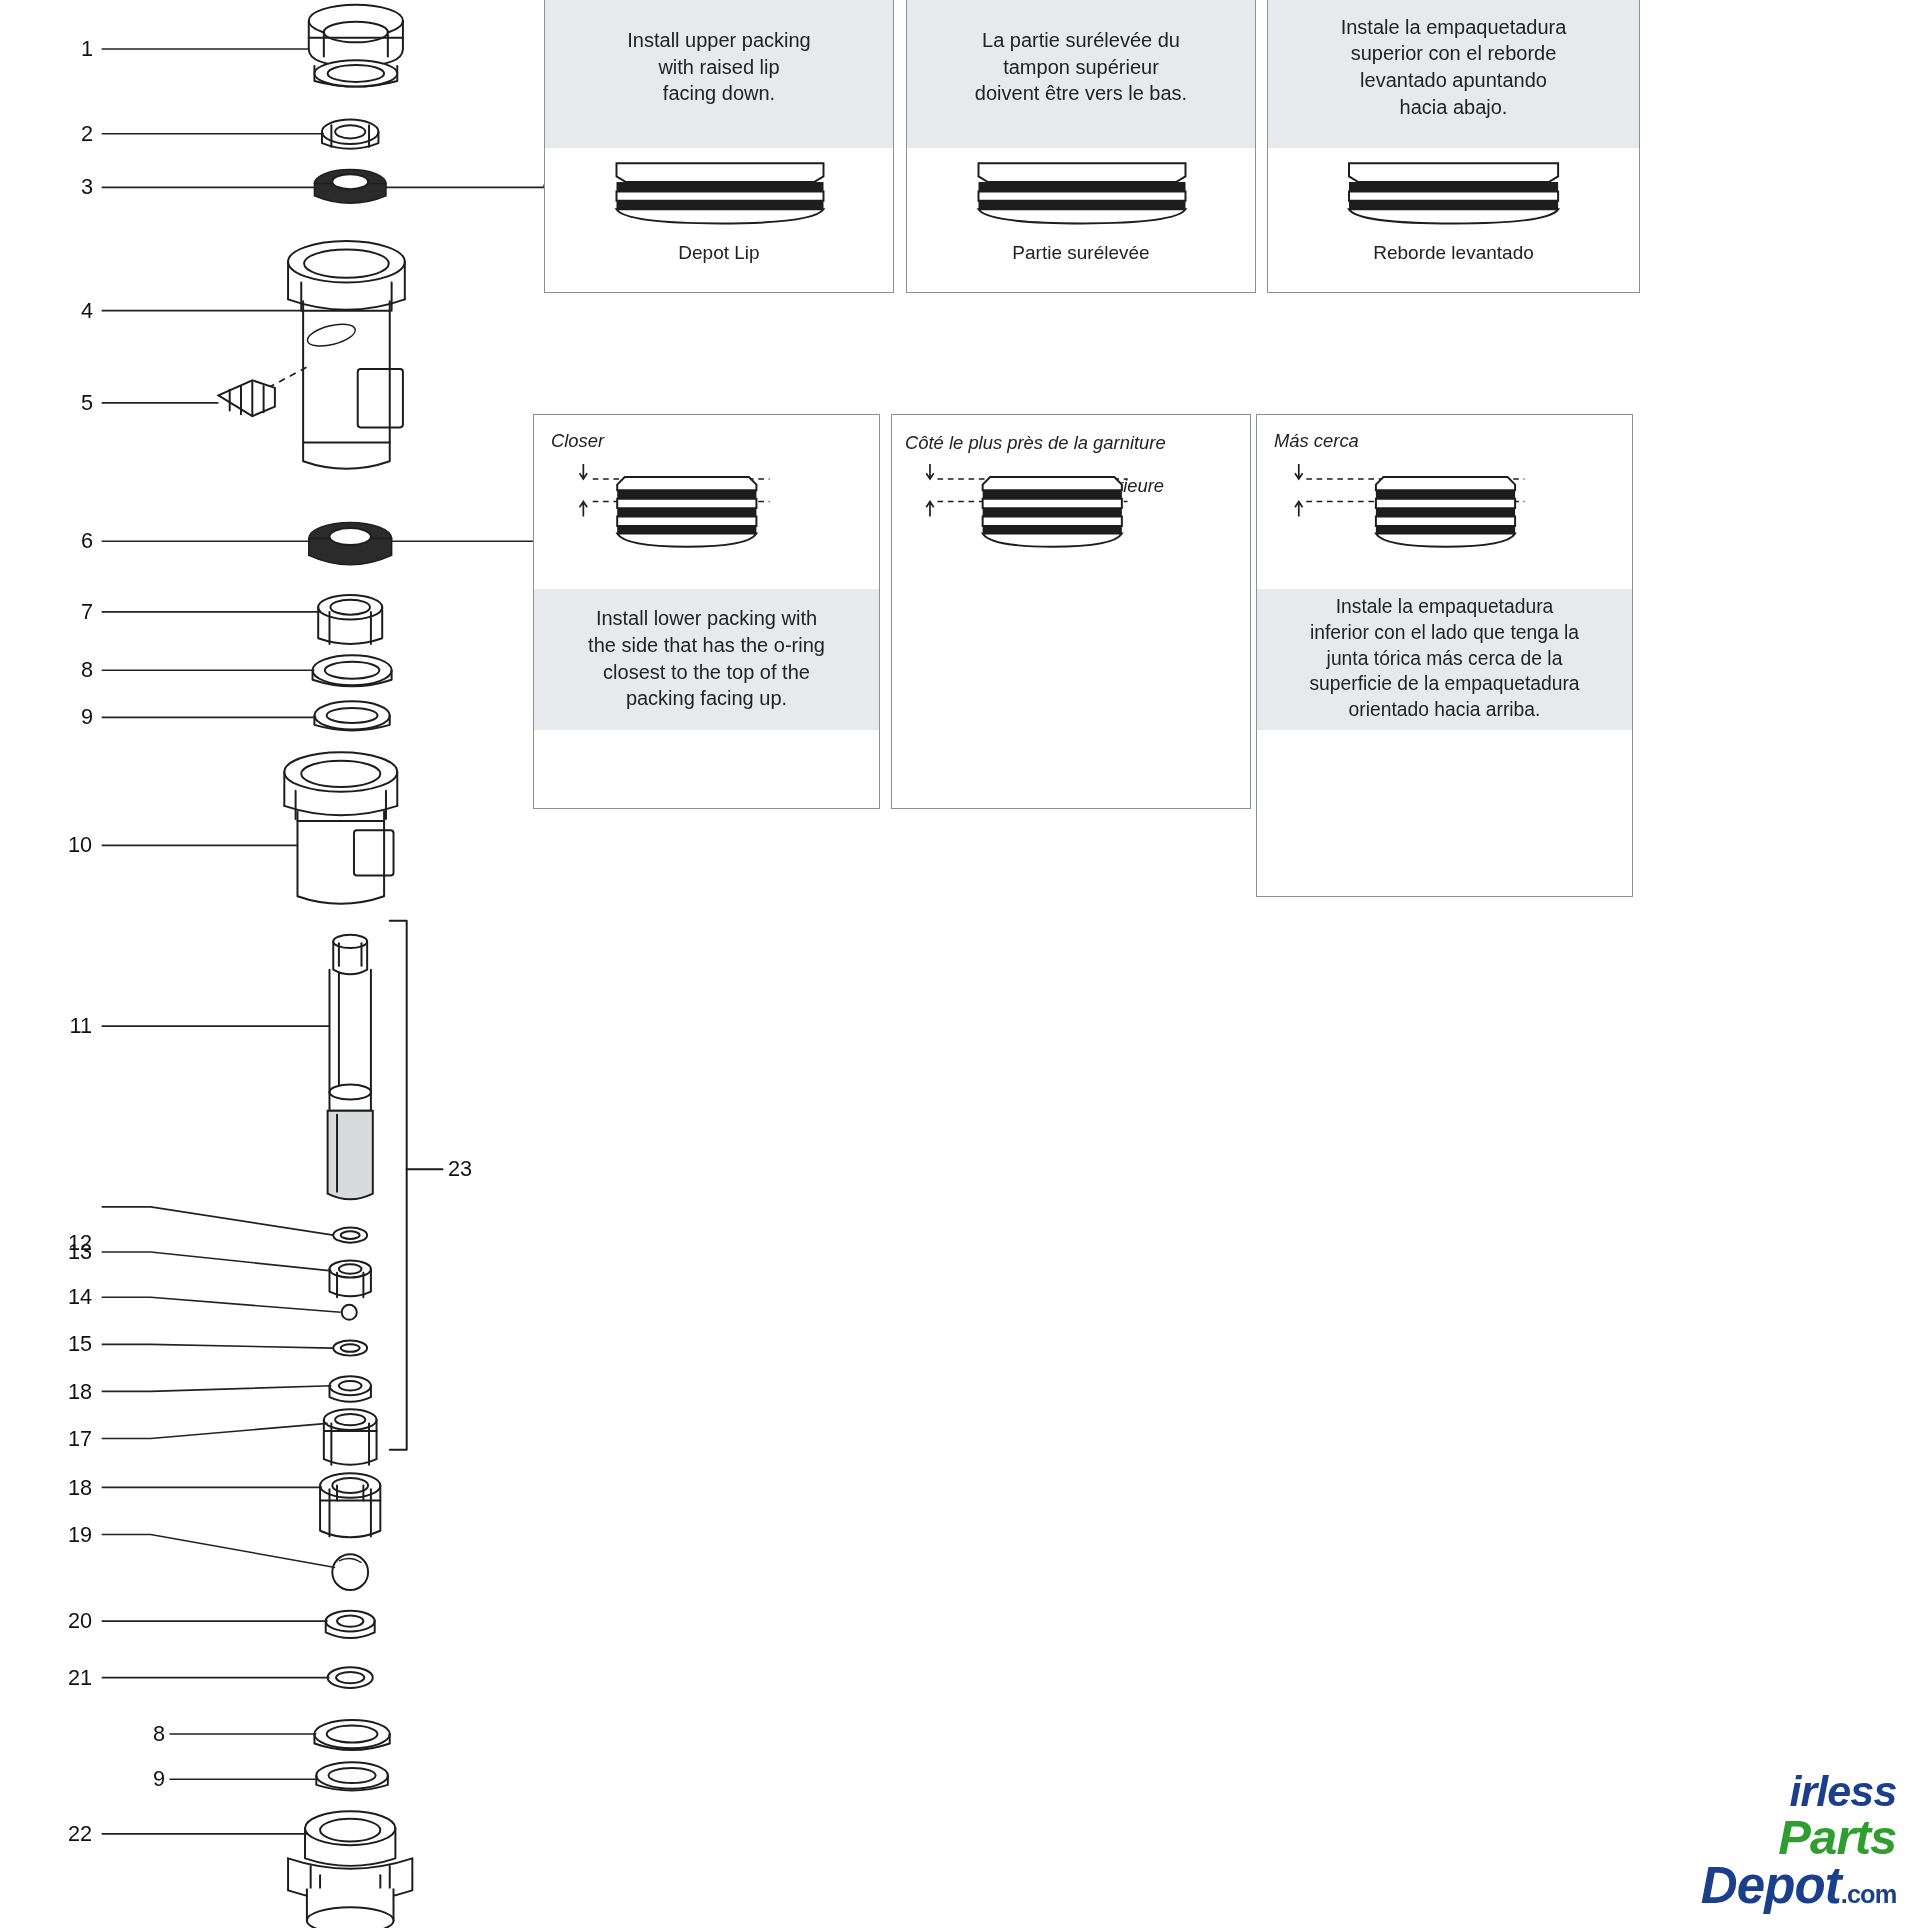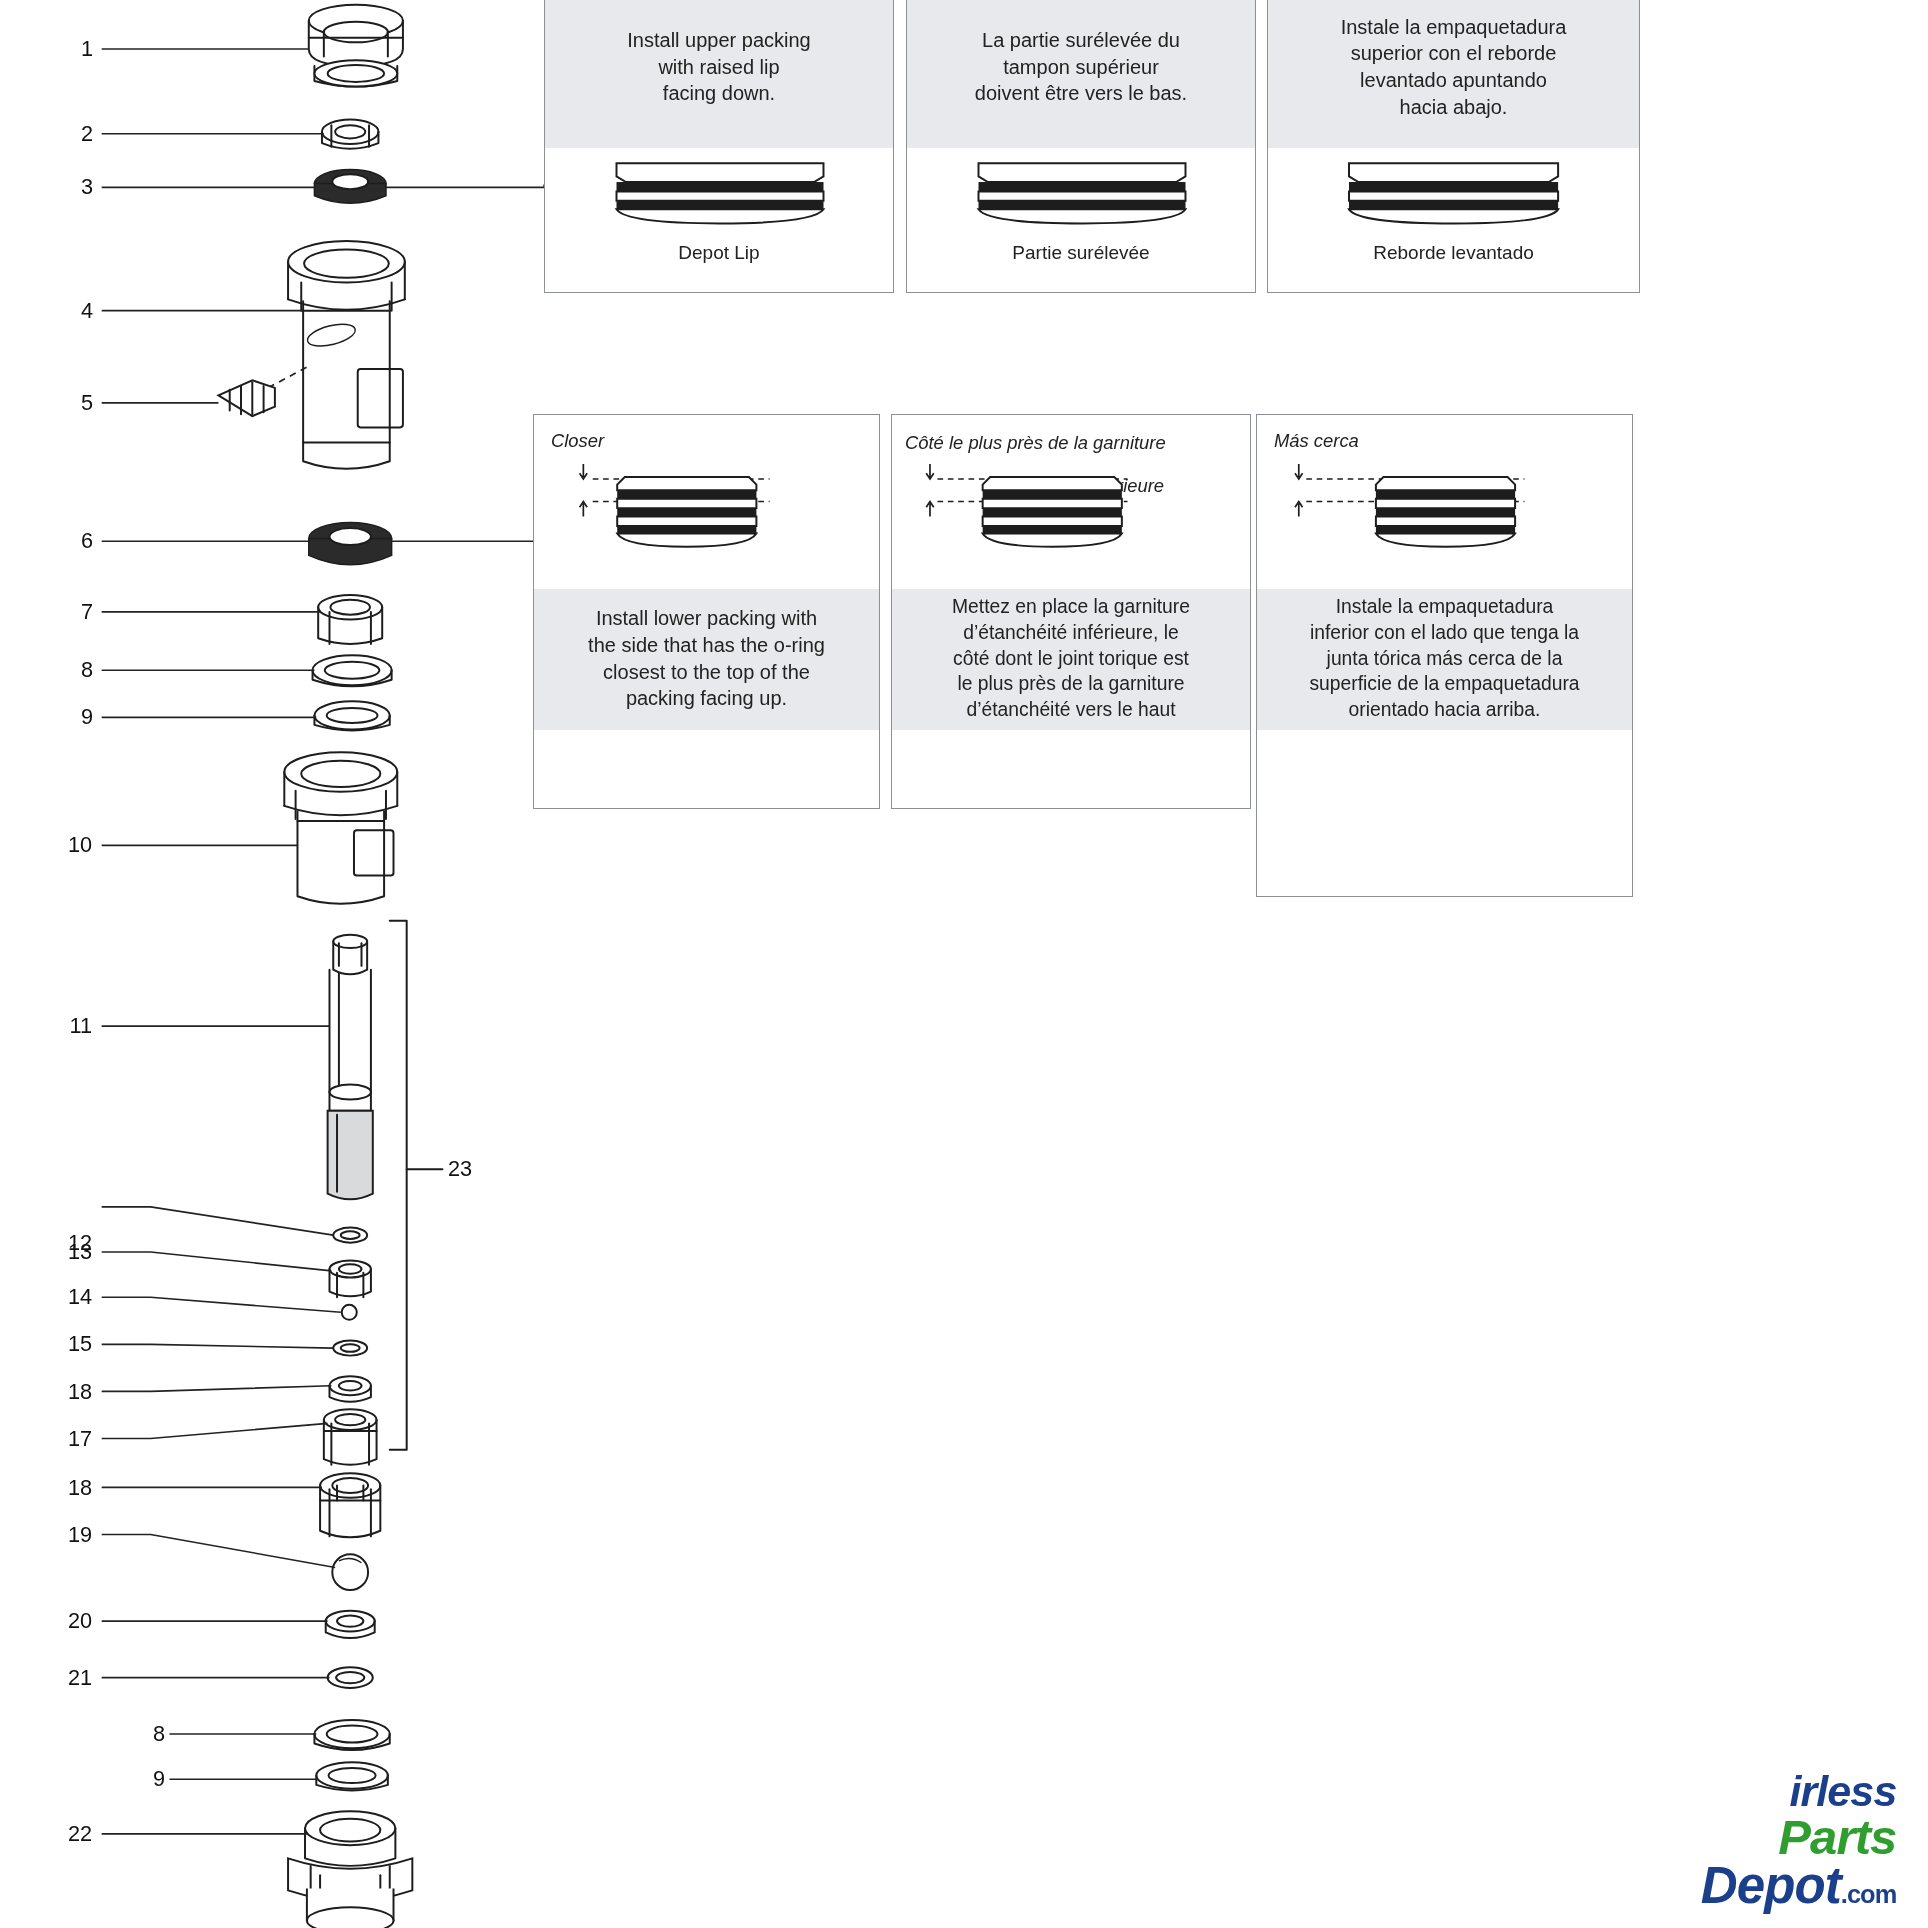--- a/index.html
+++ b/index.html
@@ -439,25 +439,20 @@
         <path d="M40 108 L40 94 M36 98 L40 92 L44 98" stroke="#1d1d1d" stroke-width="1.8" fill="none"></path>
         <path class="fillw" d="M104 66 L236 66 L244 74 L244 80 L96 80 L96 74 Z"></path>
         <rect x="96" y="80" width="148" height="9" fill="#1d1d1d"></rect>
         <path class="fillw" d="M96 89 L244 89 L244 99 L96 99 Z"></path>
         <rect x="96" y="99" width="148" height="9" fill="#1d1d1d"></rect>
         <path class="fillw" d="M96 108 L244 108 L244 118 L96 118 Z"></path>
         <rect x="96" y="118" width="148" height="8" fill="#1d1d1d"></rect>
         <path class="fillw" d="M96 126 L244 126 Q236 140 170 140 Q104 140 96 126 Z"></path>
       </svg>
     </div>
-    <div class="panel-text" style="height:141px; white-space:pre-line; display:flex; align-items:center; justify-content:center; font-size:19.3px;">Mettez en place la garniture
-d’étanchéité inférieure, le
-côté dont le joint torique est
-le  plus près de la garniture
-d’étanchéité vers le haut</div>
   </div>
 
   <div class="panel" style="left:1256px; top:414px; width:377px; height:483px;">
     <div class="panel-figure" style="height:174px; position:relative;">
       <div class="small-label" style="left:17px; top:15px;">Más cerca</div>
       <div class="small-label" style="left:185px; top:60px;">Superior</div>
       <svg width="377" height="174" viewBox="0 0 400 185" style="position:absolute;left:0;top:0;">
         <line x1="52" y1="68" x2="284" y2="68" stroke="#1d1d1d" stroke-width="1.6" stroke-dasharray="6 5"></line>
         <line x1="52" y1="92" x2="284" y2="92" stroke="#1d1d1d" stroke-width="1.6" stroke-dasharray="6 5"></line>
         <path d="M44 52 L44 66 M40 62 L44 68 L48 62" stroke="#1d1d1d" stroke-width="1.8" fill="none"></path>

